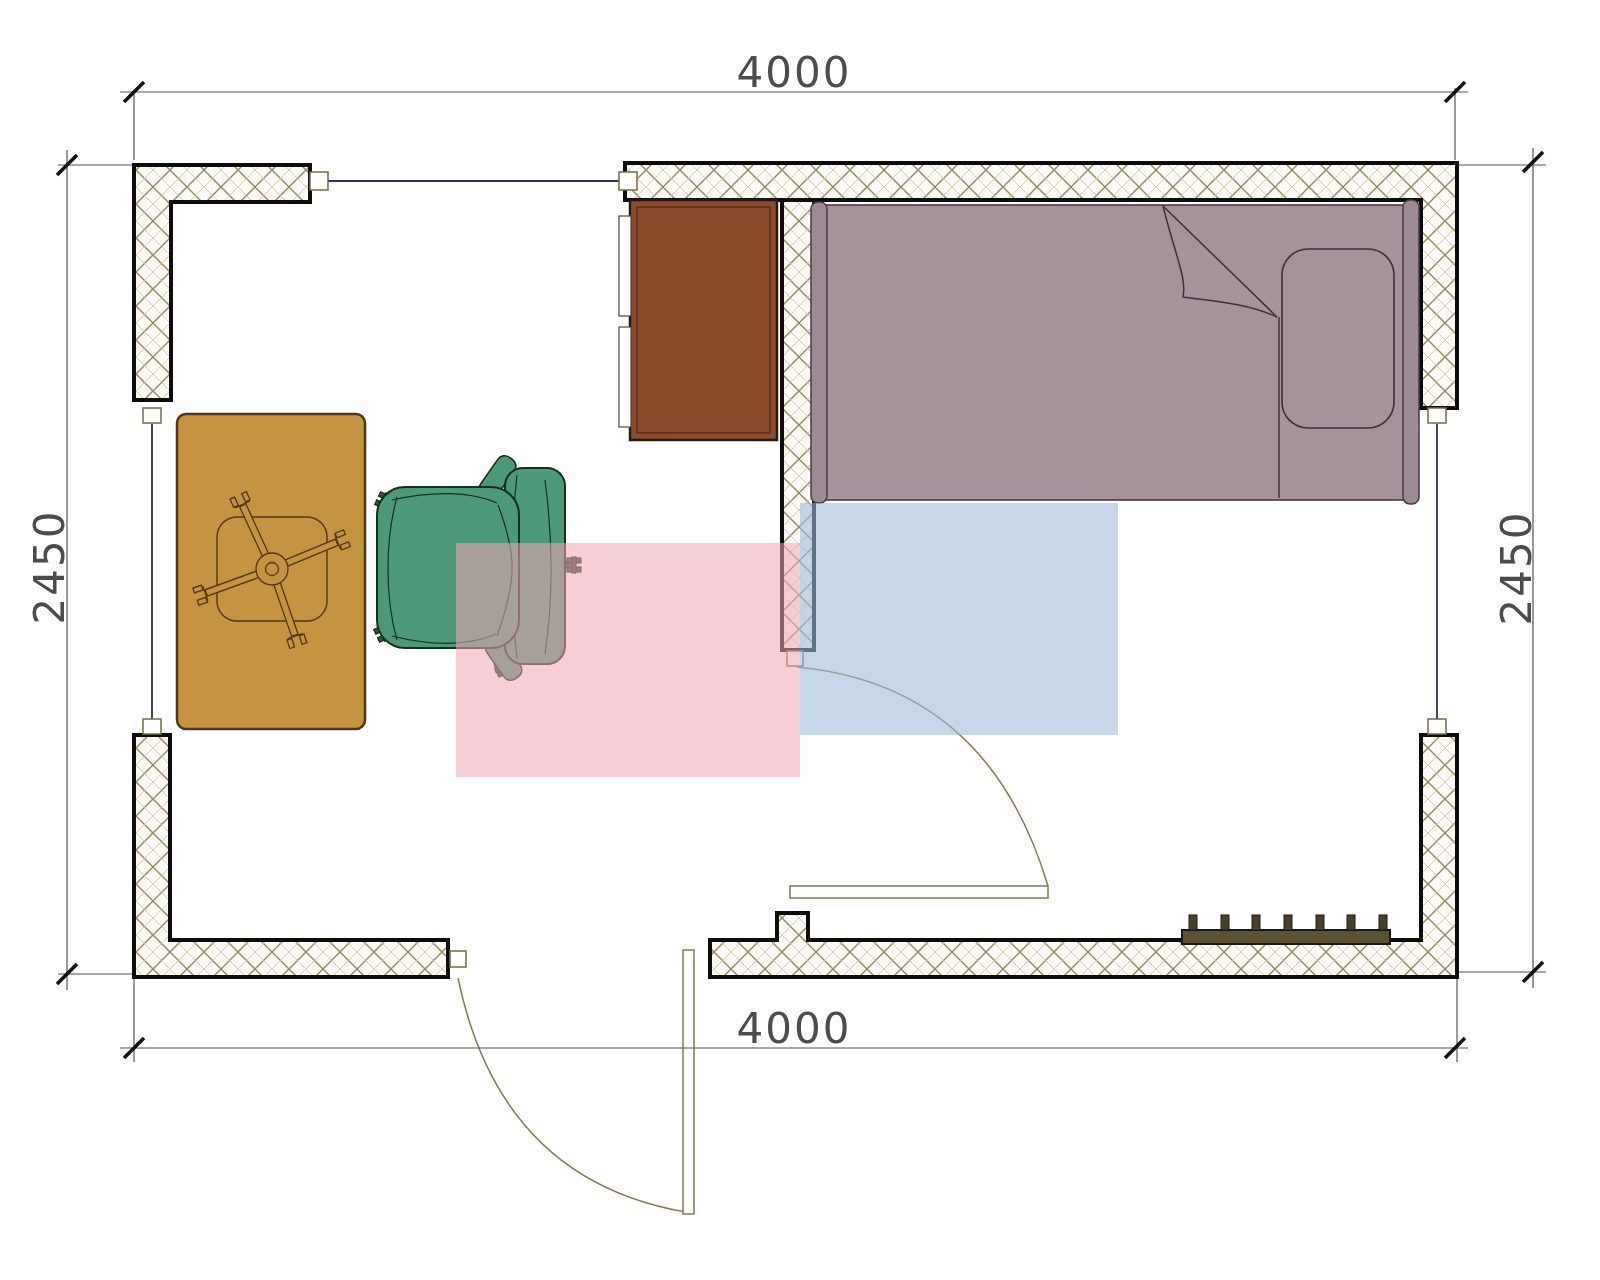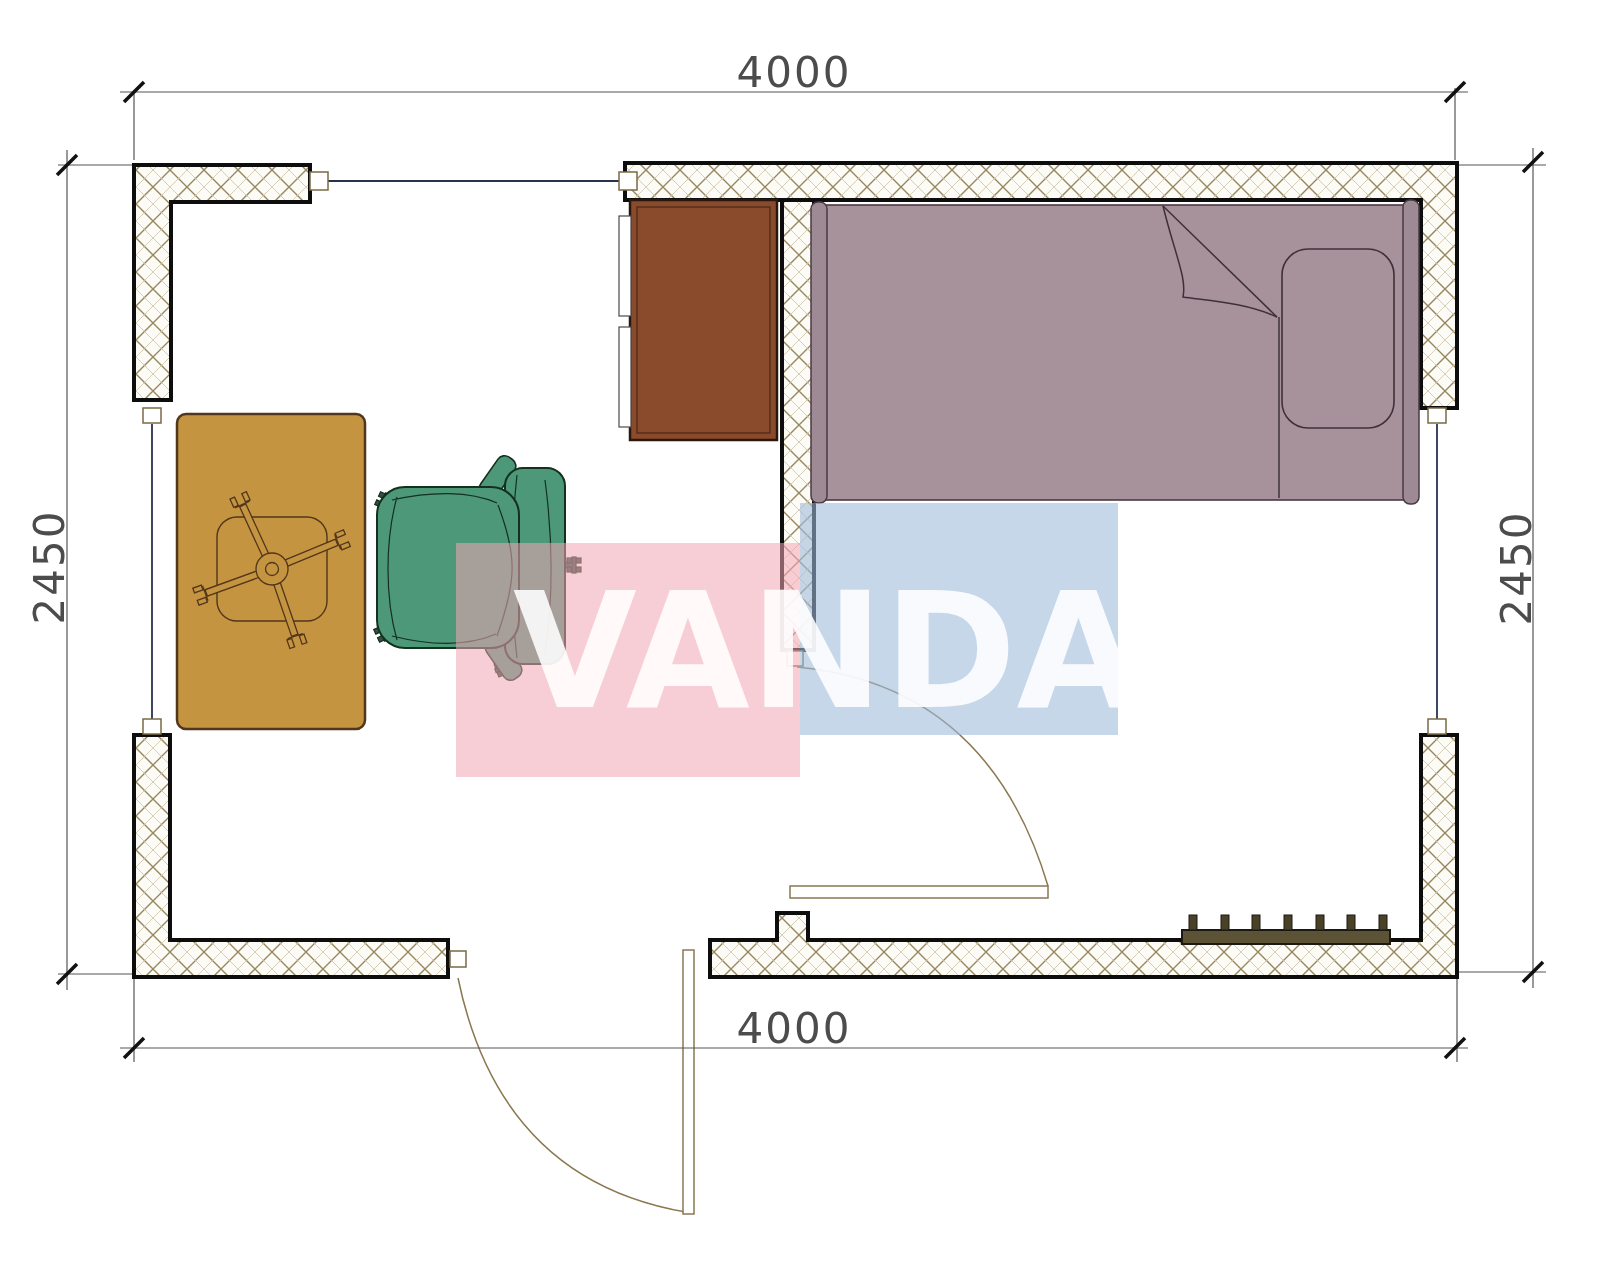--- a/index.html
+++ b/index.html
@@ -202,20 +202,19 @@
       <line x1="1445" y1="1058" x2="1465" y2="1038"></line>
       <line x1="57" y1="175" x2="77" y2="155"></line>
       <line x1="57" y1="984" x2="77" y2="964"></line>
       <line x1="1523" y1="172" x2="1543" y2="152"></line>
       <line x1="1523" y1="982" x2="1543" y2="962"></line>
     </g>
   </svg>
 
   <div class="wm-block pink"></div>
   <div class="wm-block blue"></div>
-  <div class="wm-text">VANDA</div>
 
   <div class="dim-label" style="left:794px;top:72px;">4000</div>
   <div class="dim-label" style="left:794px;top:1028px;">4000</div>
   <div class="dim-label vertical" style="left:49px;top:567px;">2450</div>
   <div class="dim-label vertical" style="left:1516px;top:568px;">2450</div>
 
 </div>
 
 </body></html>

